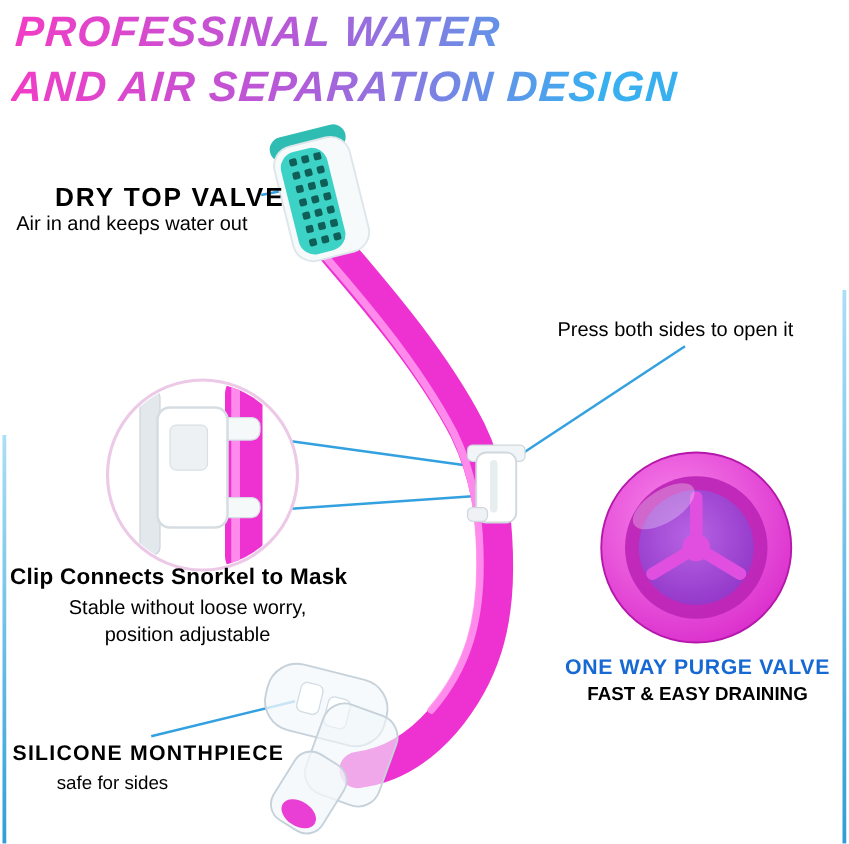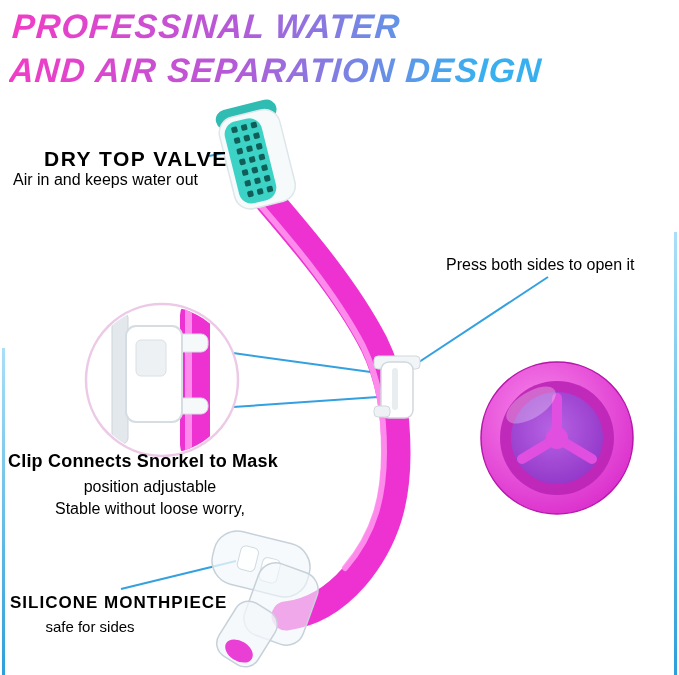--- a/index.html
+++ b/index.html
@@ -142,24 +142,28 @@
     <div>AND AIR SEPARATION DESIGN</div>
   </div>
 
   <div class="ann blue-h dry-h">DRY TOP VALVE</div>
   <div class="ann dry-b">Air in and keeps water out</div>
 
   <div class="ann press">Press both sides to open it</div>
 
   <div class="ann blue-h clip-h">Clip Connects Snorkel to Mask</div>
   <div class="ann clip-b">
+    <div>Stable without loose worry,</div>
     <div>position adjustable</div>
-    <div>Stable without loose worry,</div>
   </div>
 
+  <div class="ann purge-wrap">
+    <div class="blue-h purge-h">ONE WAY PURGE VALVE</div>
+    <div class="purge-b">FAST &amp; EASY DRAINING</div>
+  </div>
 
   <div class="ann blue-h mouth-h">SILICONE MONTHPIECE</div>
   <div class="ann mouth-b">
     <div>safe for sides</div>
   </div>
 
   <div class="edge edge-left"></div>
   <div class="edge edge-right"></div>
 </div>
 

